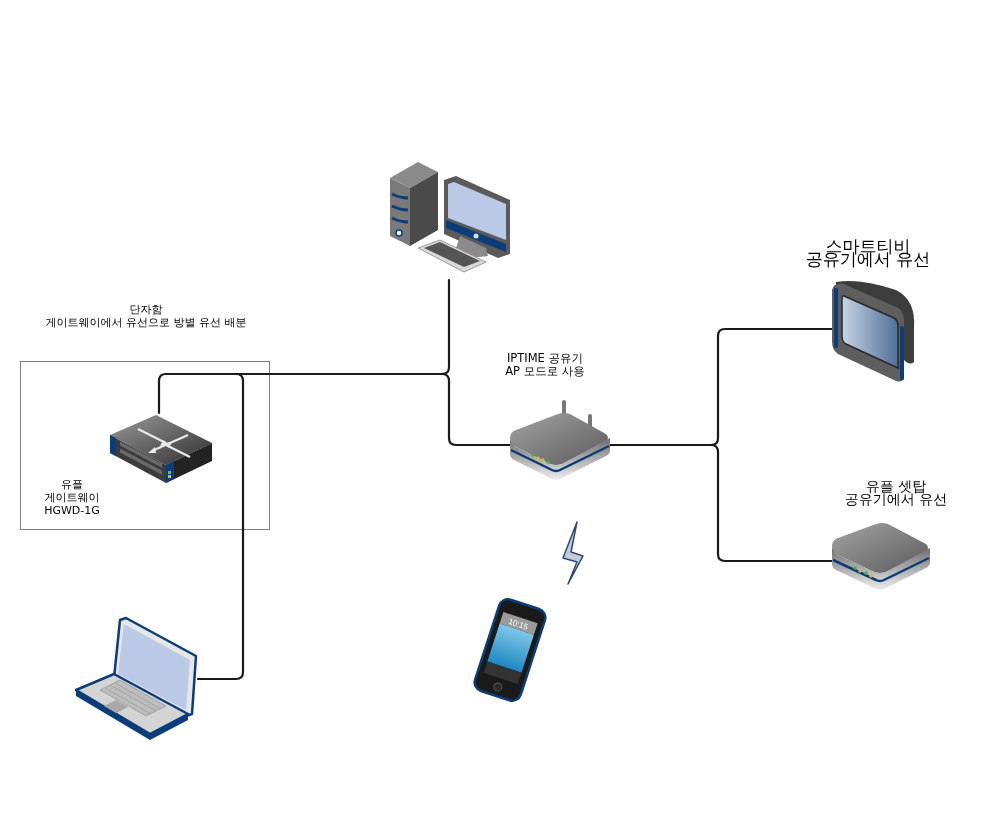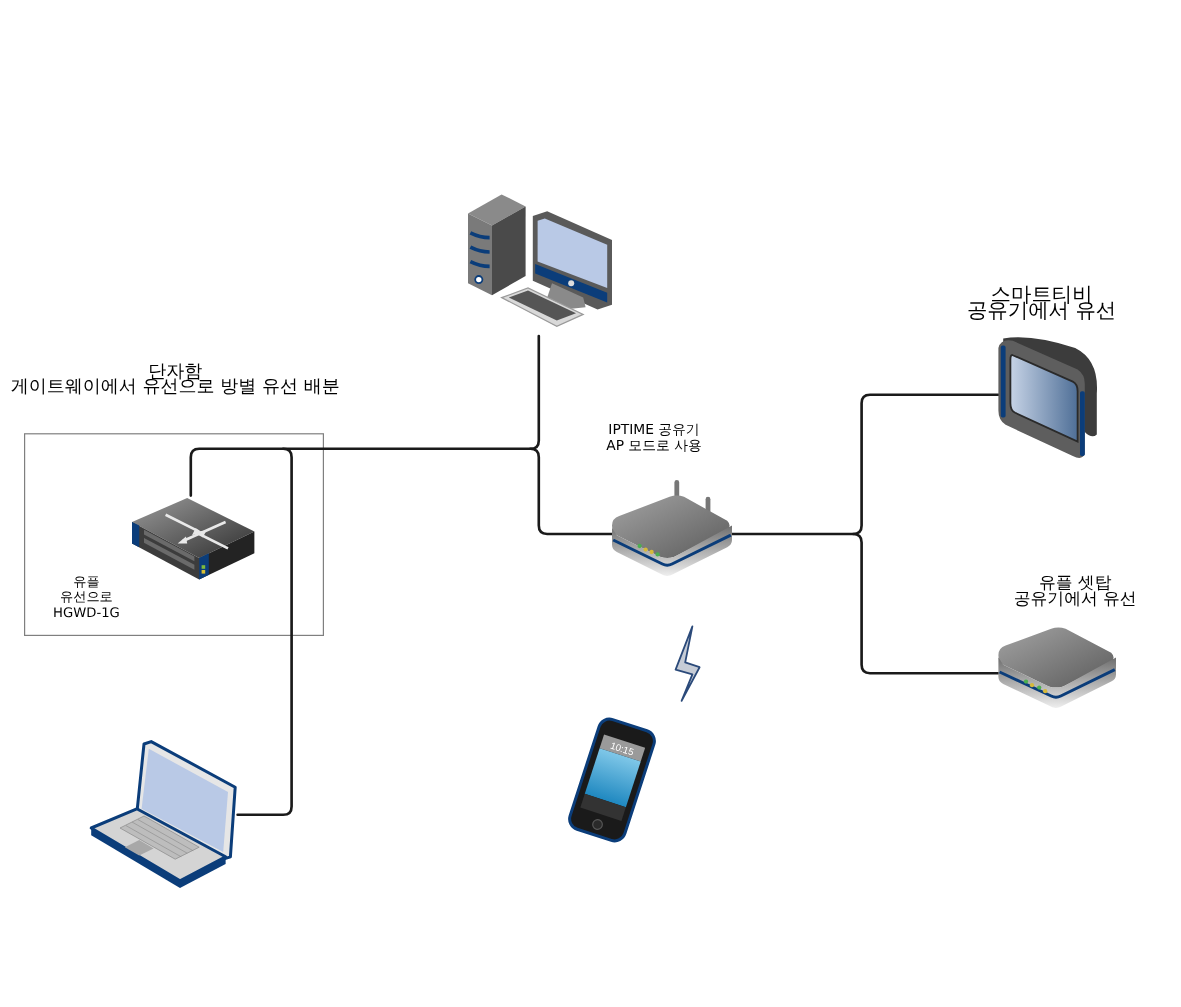--- a/index.html
+++ b/index.html
@@ -1,19 +1,19 @@
 <!DOCTYPE html>
 <html><head>
   <meta charset="utf-8">
   <style>
     html, body { margin: 0; padding: 0; background: #ffffff; }
     body { width: 984px; height: 839px; position: relative; overflow: hidden;
            font-family: "DejaVu Sans", "Liberation Sans", sans-serif; }
     .canvas { position: absolute; left: 0; top: 0; width: 984px; height: 839px; }
-    .label { position: absolute; text-align: center; font-size: 15px; line-height: 13px;
+    .label { position: absolute; text-align: center; font-size: 11px; line-height: 13px;
              color: #000; white-space: nowrap; transform: translateX(-50%); }
     .label span { display: block; }
     .grp-box { position: absolute; left: 20px; top: 361px; width: 250px; height: 169px;
                border: 1.5px solid #7f7f7f; box-sizing: border-box; }
     svg.dev { position: absolute; overflow: visible; }
     .wire { fill: none; stroke: #1a1a1a; stroke-width: 2.2; stroke-linejoin: round; stroke-linecap: round; }
   </style>
 </head>
 <body>
 
@@ -64,21 +64,21 @@
         <line x1="44" y1="38" x2="80" y2="22"></line>
       <line x1="58" y1="32" x2="82" y2="44"></line>
     </g>
     <polygon points="60,31 52,33 55,27" fill="#e9e9e9"></polygon>
     <polygon points="40,40 47,34 48,40" fill="#e9e9e9"></polygon>
     <polygon points="56,30 64,29 61,35" fill="#e9e9e9"></polygon>
   </svg>
 
   <div class="label" style="left:72px;top:478px;font-size:11px">
     <span>유플</span>
-    <span>유선으로</span>
+    <span>게이트웨이</span>
     <span>HGWD-1G</span>
   </div>
 
   <svg class="dev" style="left:388px;top:160px;width:124px;height:120px" viewBox="0 0 124 120">
 
     <polygon points="2,18 30,2 50,12 22,28" fill="#8a8a8a"></polygon>
     <polygon points="2,18 22,28 22,86 2,76" fill="#7a7a7a"></polygon>
     <polygon points="22,28 50,12 50,70 22,86" fill="#4a4a4a"></polygon>
     <path d="M4,34 Q12,38 20,38" stroke="#0b3d7a" stroke-width="3" fill="none"></path>
     <path d="M4,46 Q12,50 20,50" stroke="#0b3d7a" stroke-width="3" fill="none"></path>

